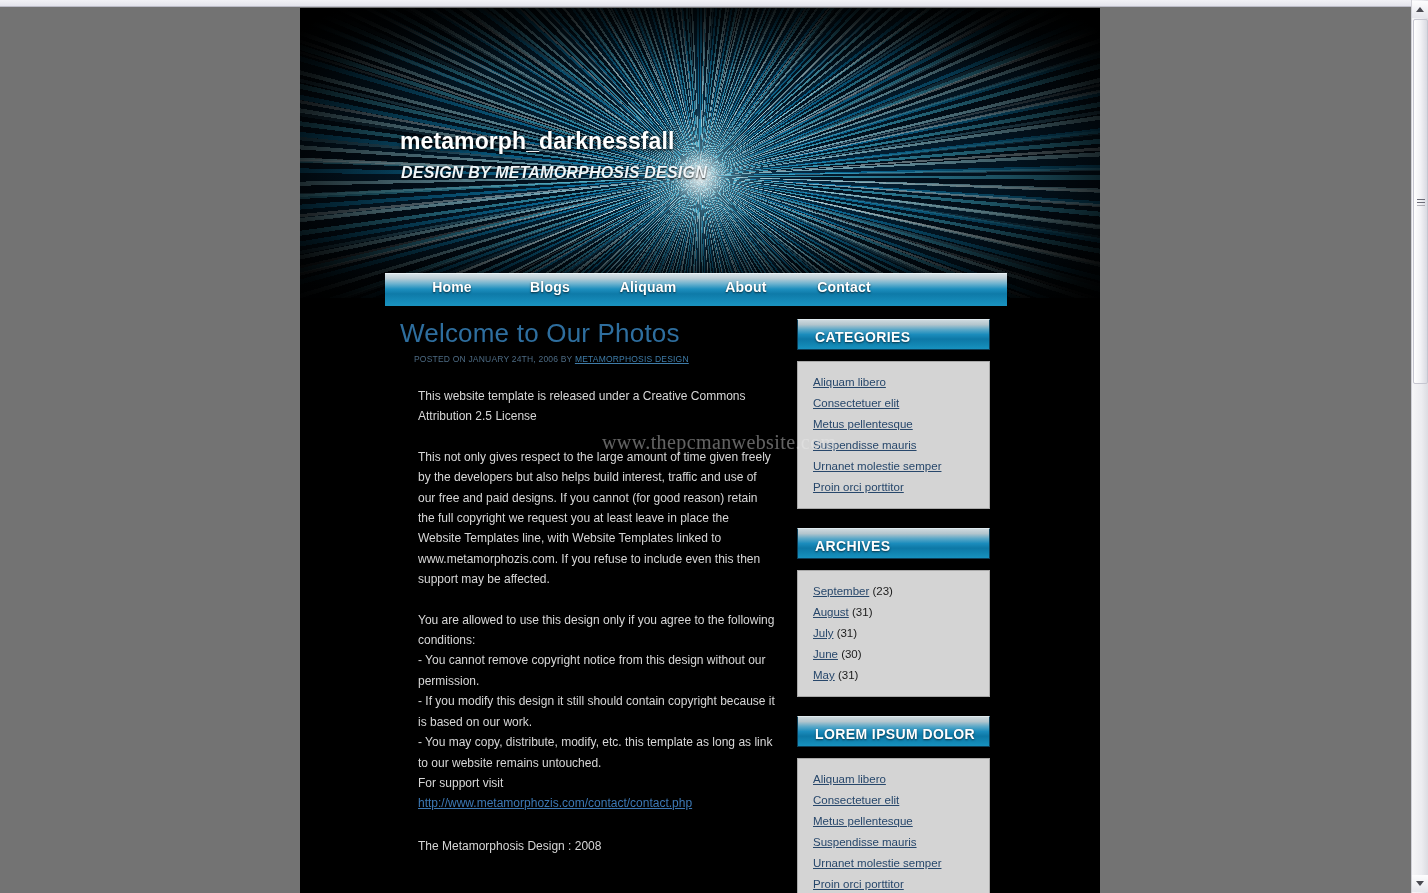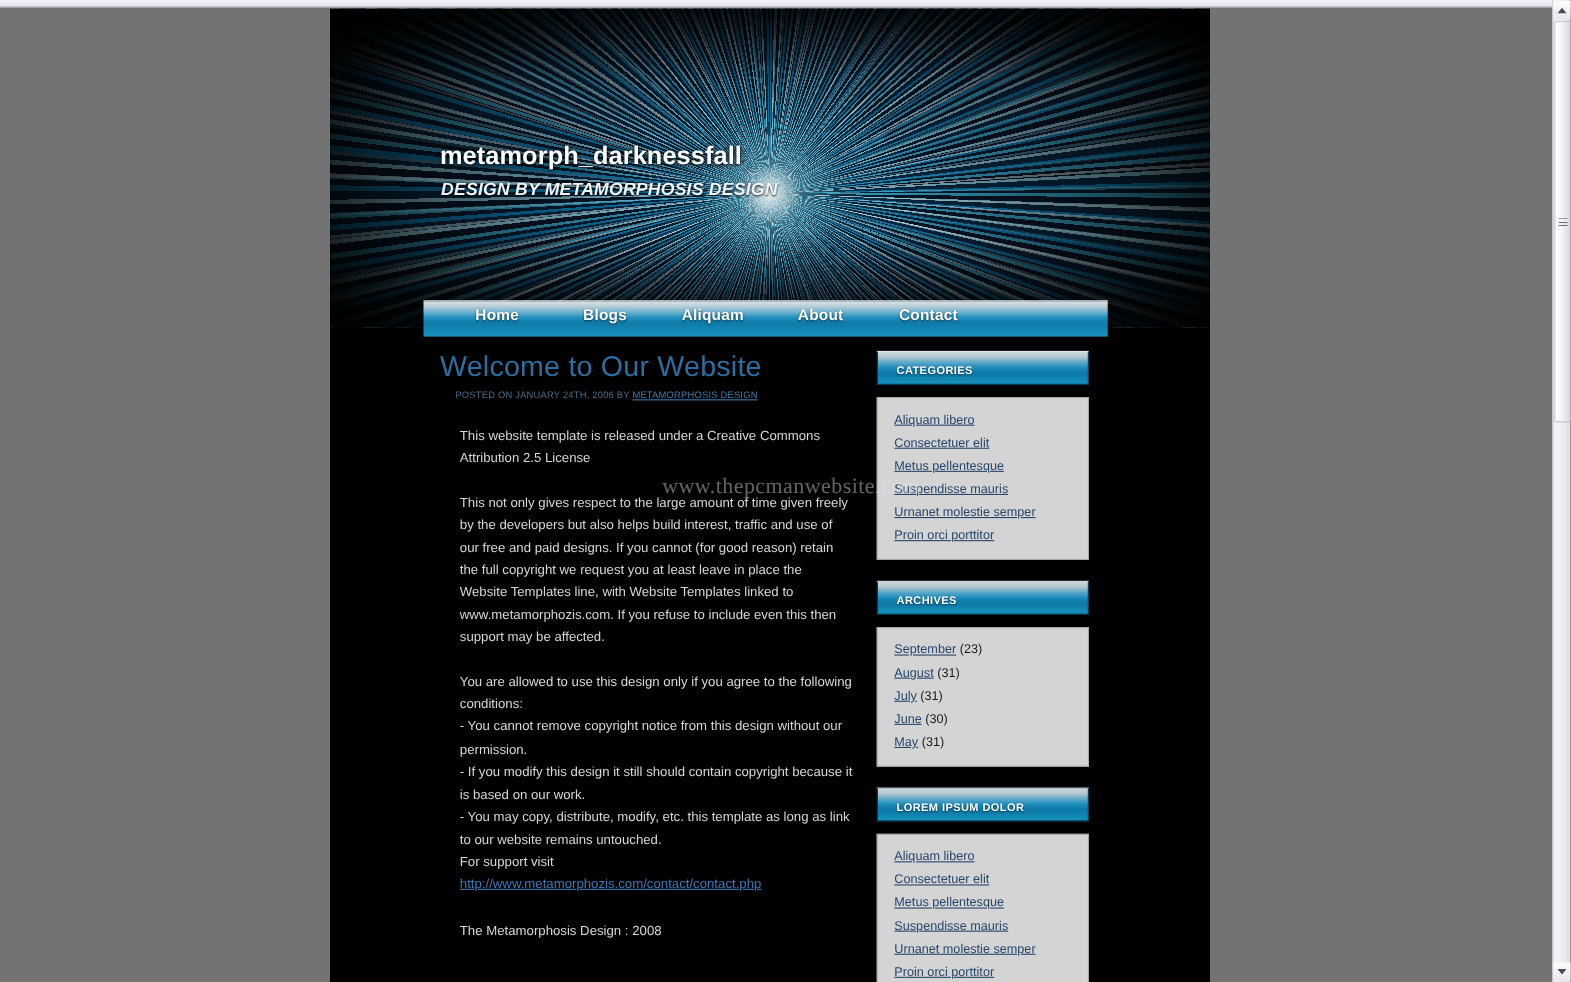--- a/index.html
+++ b/index.html
@@ -284,21 +284,21 @@
     border-top-color: #dfeaef;
     box-shadow: 0 2px 5px rgba(0,0,0,0.6);
     display: flex;
     align-items: center;
     position: relative;
   }
   .widget-title span {
     margin-left: 17px;
     margin-top: 5px;
     color: #ffffff;
-    font-size: 10px;
+    font-size: 14px;
     font-weight: bold;
     letter-spacing: 0.4px;
     text-shadow: 0 1px 2px rgba(0,0,0,0.6);
   }
   .widget-body {
     margin-top: 11px;
     background: #d4d4d4;
     border: 1px solid #a9a9a9;
     padding: 10px 15px 10px 0;
   }
@@ -354,21 +354,21 @@
       <ul class="navlist">
         <li><a href="#">Home</a></li>
         <li><a href="#">Blogs</a></li>
         <li><a href="#">Aliquam</a></li>
         <li><a href="#">About</a></li>
         <li><a href="#">Contact</a></li>
       </ul>
     </nav>
 
     <div class="main-col">
-      <h1 class="post-title">Welcome to Our Website</h1>
+      <h1 class="post-title">Welcome to Our Photos</h1>
       <div class="post-meta">
         <span>POSTED ON JANUARY 24TH, 2006 BY </span><a href="#">METAMORPHOSIS DESIGN</a>
       </div>
       <div class="post-body">
         <p>This website template is released under a Creative Commons Attribution 2.5 License</p>
         <p>This not only gives respect to the large amount of time given freely by the developers but also helps build interest, traffic and use of our free and paid designs. If you cannot (for good reason) retain the full copyright we request you at least leave in place the Website Templates line, with Website Templates linked to www.metamorphozis.com. If you refuse to include even this then support may be affected.</p>
         <p class="tight">You are allowed to use this design only if you agree to the following conditions:</p>
         <p class="tight">- You cannot remove copyright notice from this design without our permission.</p>
         <p class="tight">- If you modify this design it still should contain copyright because it is based on our work.</p>
         <p class="tight">- You may copy, distribute, modify, etc. this template as long as link to our website remains untouched.</p>

